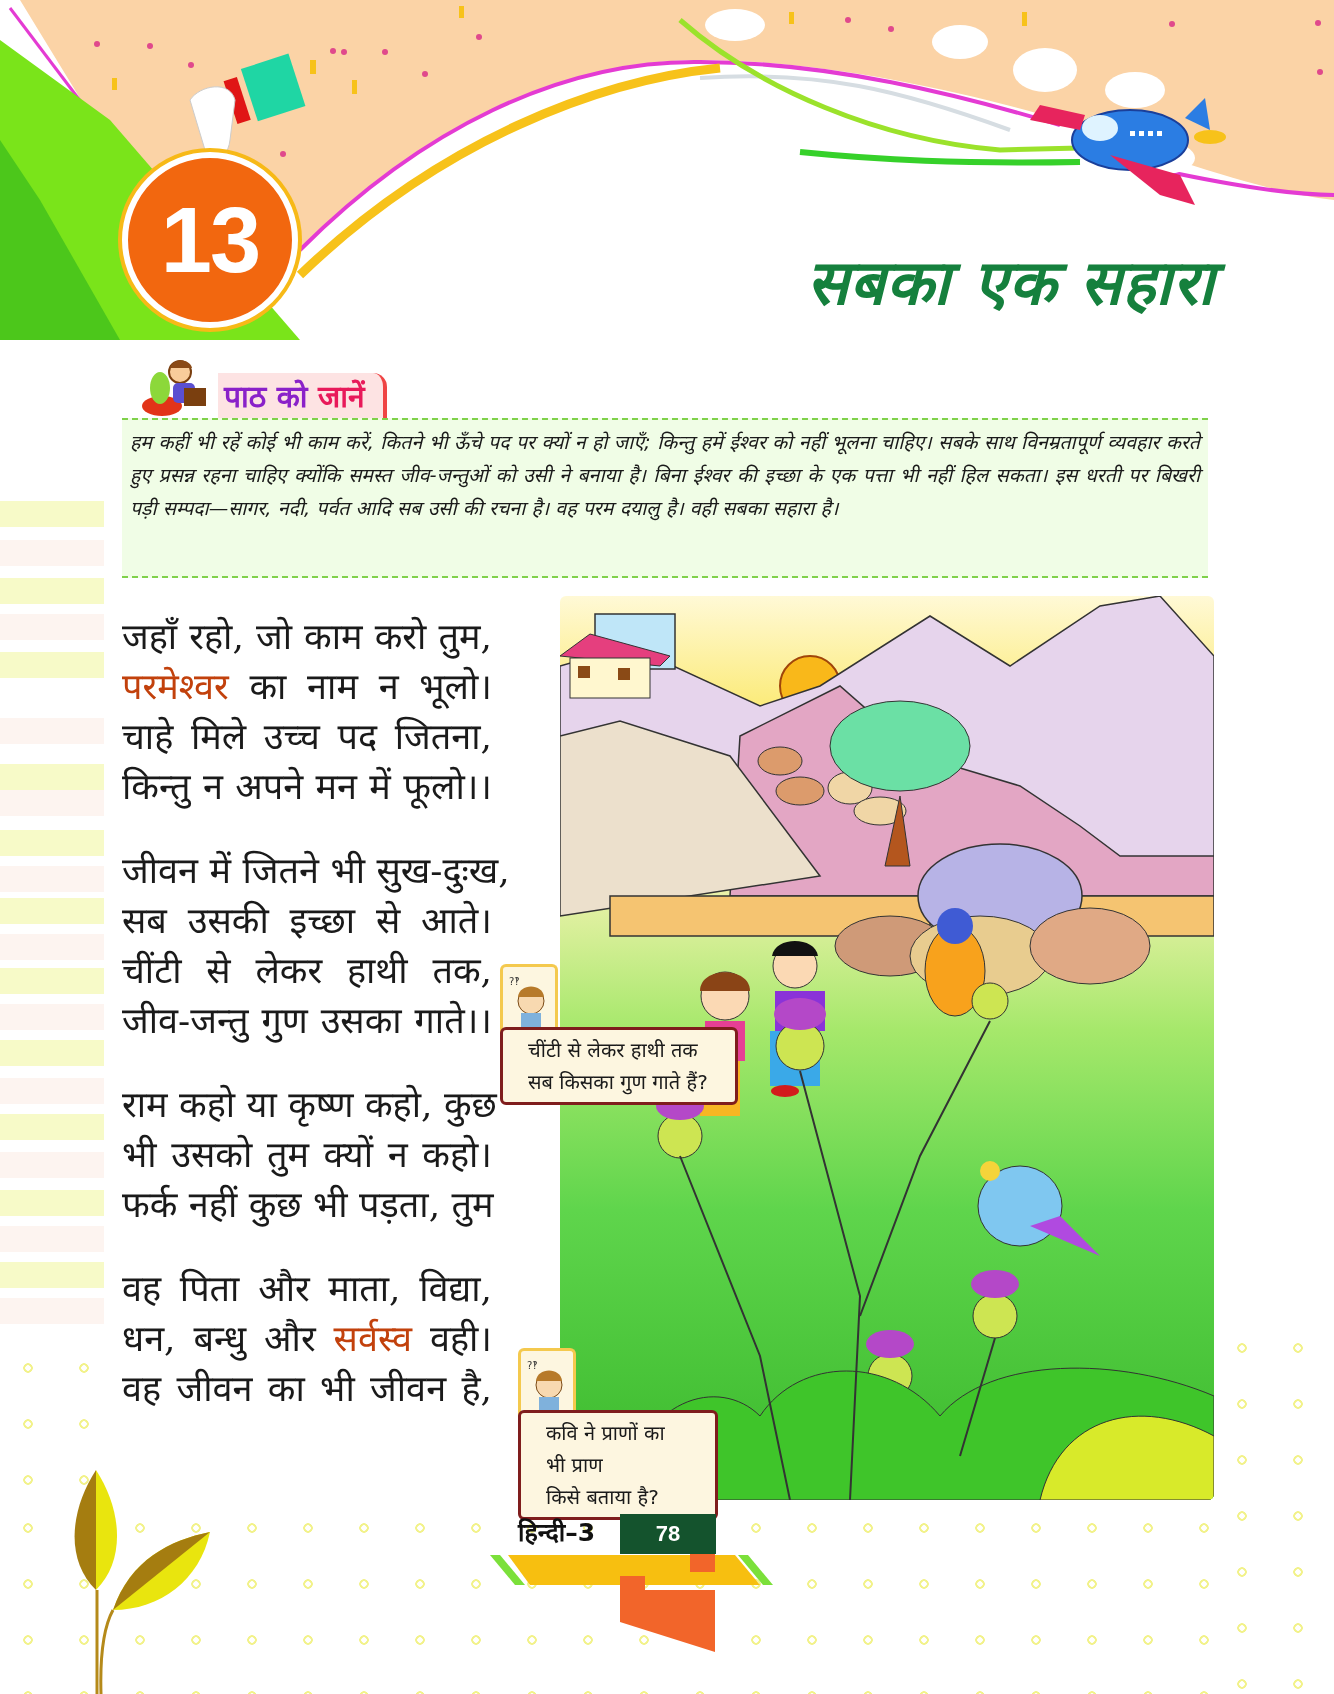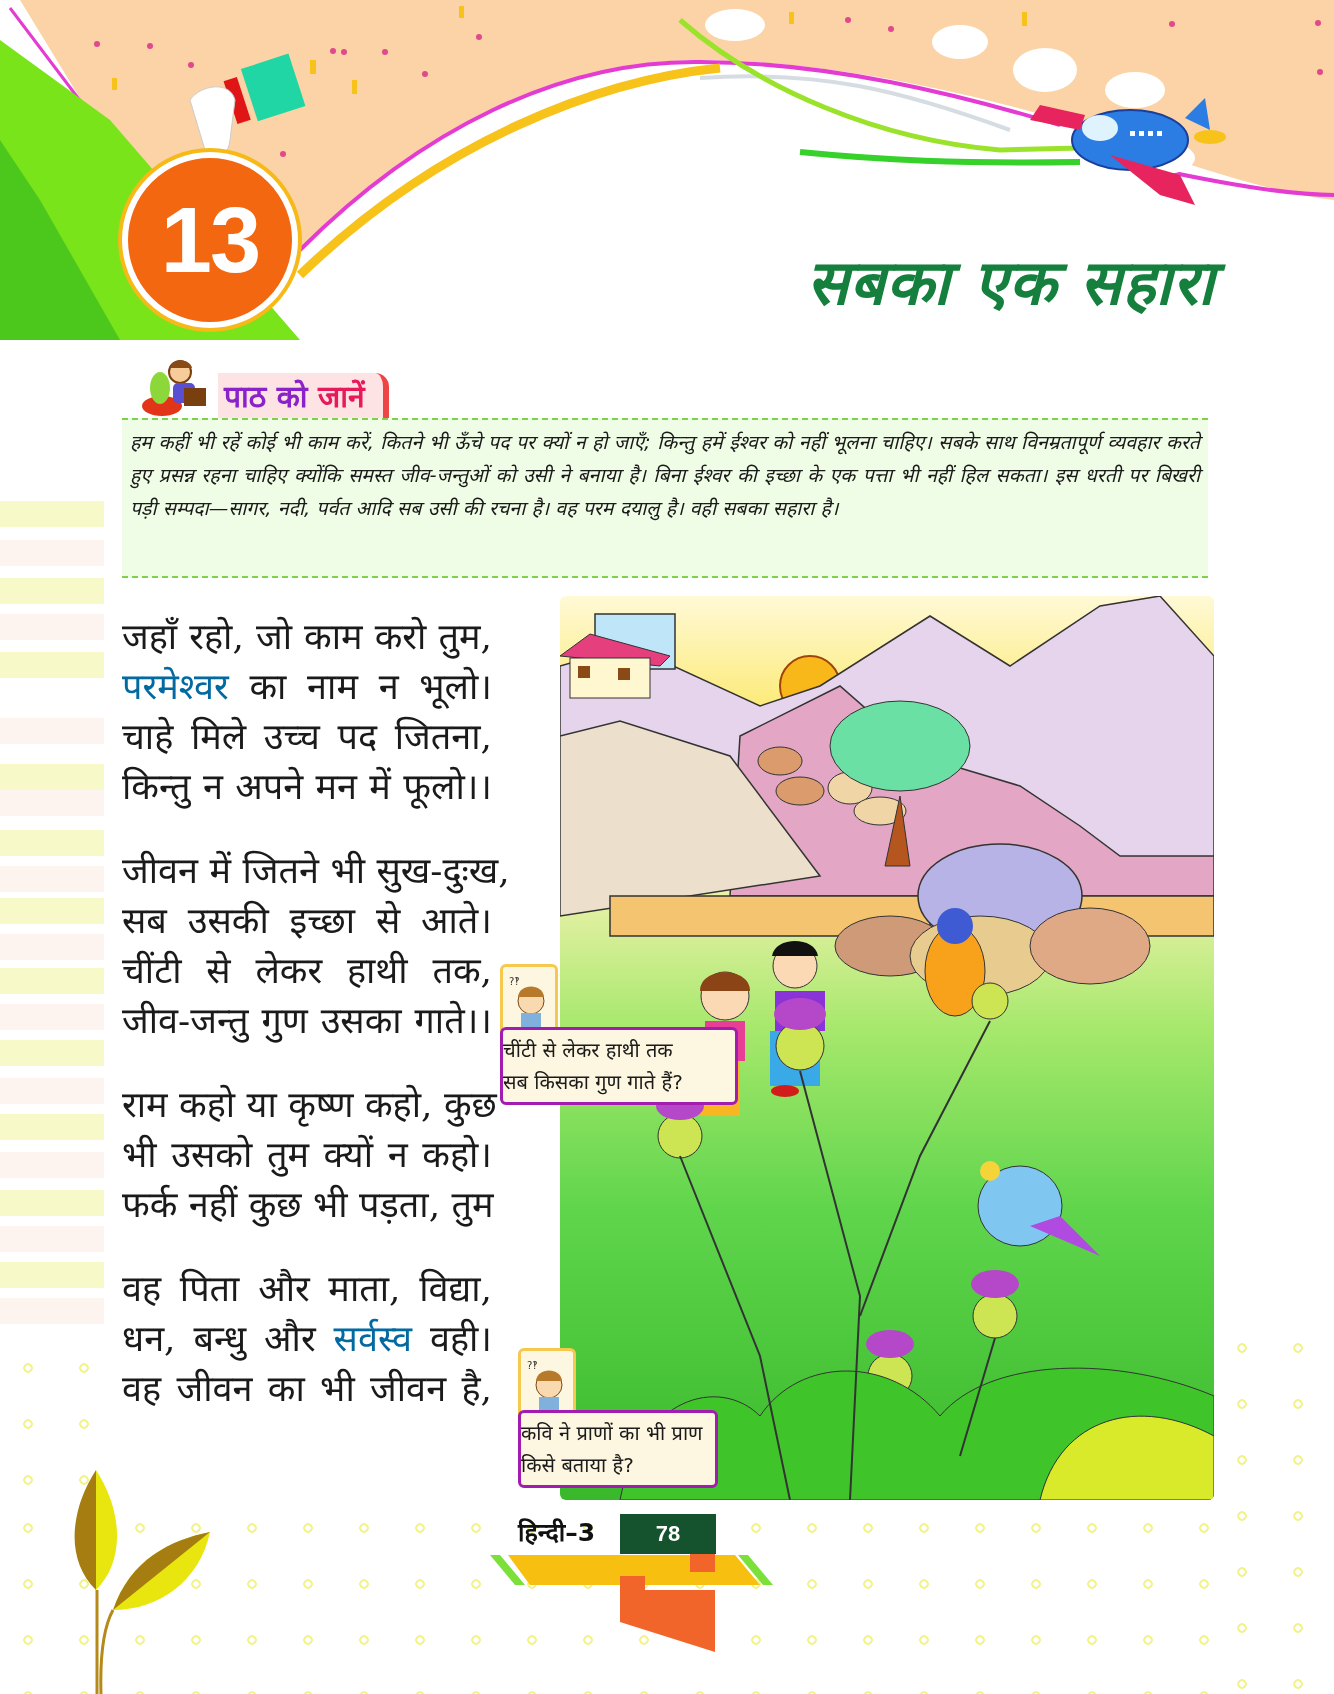--- a/index.html
+++ b/index.html
@@ -36,21 +36,21 @@
     letter-spacing: 1px;
   }
 
   
   .intro-header {
     left: 140px; top: 358px; height: 60px; display:flex; align-items:flex-end;
   }
   .intro-tab {
     margin-left: 78px; background: #fde3e3; padding: 2px 18px 2px 6px;
     border-radius: 0 14px 0 0; font-weight: bold; font-size: 30px;
-    border-right: 6px solid #ef4444;
+    border-right: 4px solid #ef4444;
   }
   .intro-tab .w1 { color: #8a21c9; }
   .intro-tab .w2 { color: #e8195a; }
   .intro-box {
     left: 122px; top: 418px; width: 1086px; height: 160px;
     background: #f0fde6;
     border-top: 2px dashed #7fd14a; border-bottom: 2px dashed #7fd14a;
     padding: 6px 8px; box-sizing: border-box;
     font-style: italic; font-size: 19.5px; line-height: 33px; color:#1a1a1a;
     text-align: justify;
@@ -60,33 +60,33 @@
   .stripe { left:0; width:104px; height:26px; }
 
   
   .poem { left: 122px; top: 612px; width: 370px; }
   .stanza { margin-bottom: 34px; }
   .line {
     font-size: 36px; line-height: 50px; color:#1a1a1a; white-space: nowrap;
     font-family: "DejaVu Serif", serif; 
     text-align-last: justify; text-align: justify;
   }
-  .hl { color: #0369a1; }
+  .hl { color: #c2410c; }
 
   
   .illus {
     left: 560px; top: 596px; width: 654px; height: 904px; overflow: hidden;
     background: linear-gradient(#fff9d6 0%, #fbe96c 14%, #f6f3b4 30%, #a6e86b 48%, #5fd54c 68%, #39b82b 100%);
     border-radius: 6px;
   }
 
   
   .callout {
-    background: #fdf6e0; border: 3px solid #a21caf; border-radius: 6px;
-    font-size: 20px; line-height: 32px; color:#1a1a1a; padding: 4px 0;
+    background: #fdf6e0; border: 3px solid #7f1d1d; border-radius: 6px;
+    font-size: 20px; line-height: 32px; color:#1a1a1a; padding: 4px 25px;
     box-sizing: border-box;
   }
   .callout-face {
     width: 58px; height: 70px; background: #fdf6e0;
     border: 3px solid #f4c94e; border-bottom: none; border-radius: 6px 6px 0 0;
     box-sizing: border-box; display:flex; align-items:center; justify-content:center;
   }
 
   
   .footer-book { left: 518px; top: 1514px; font-weight:bold; font-size: 25px; color:#111; }

